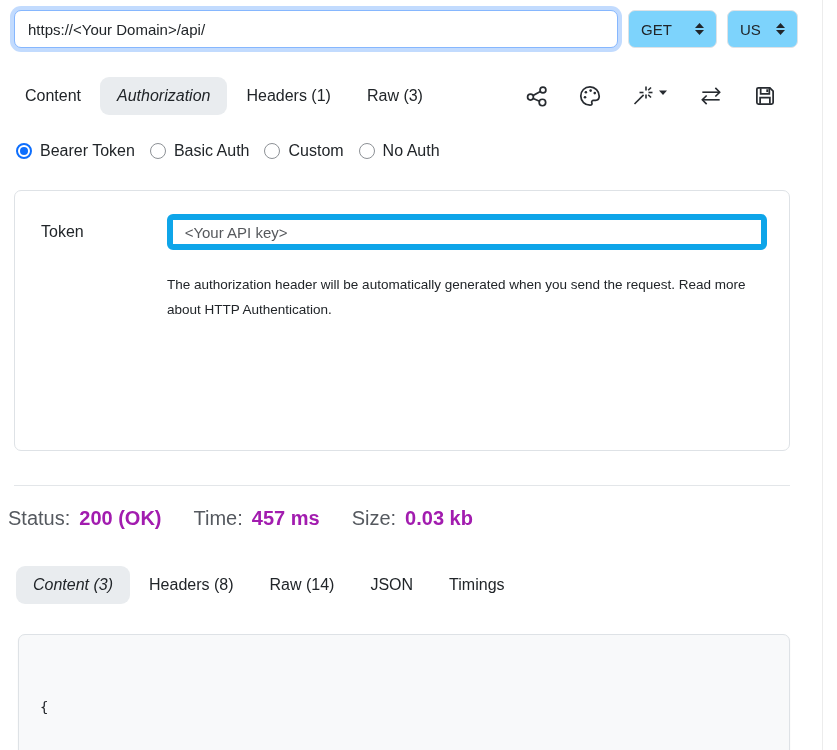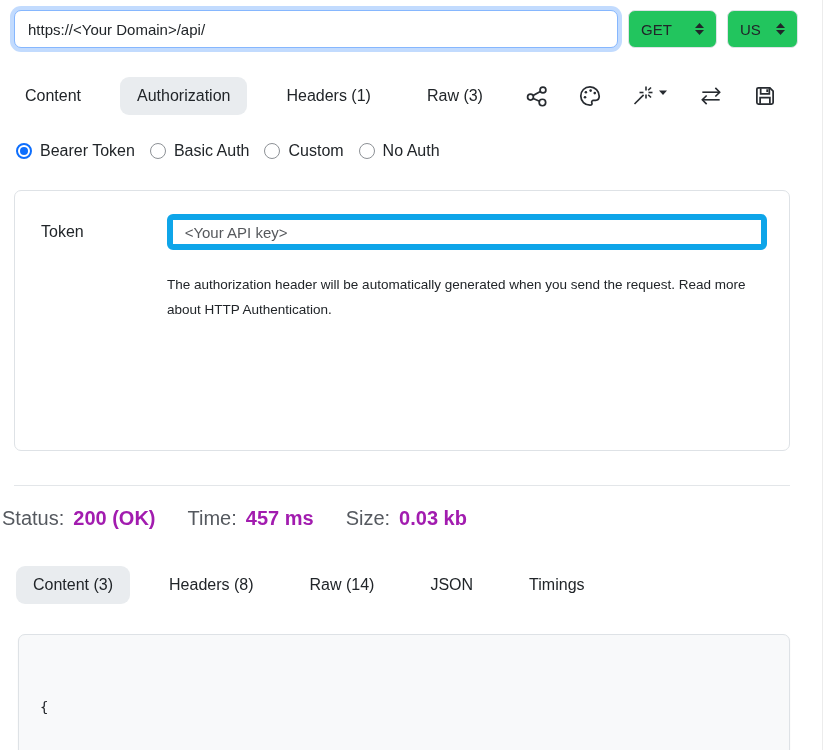--- a/index.html
+++ b/index.html
@@ -21,43 +21,43 @@
   
   .request-bar { display: flex; gap: 10px; margin: 10px 24px 0 14px; align-items: center; }
   .url-input {
     flex: 1; height: 38px;
     border: 1px solid #86b7fe; border-radius: 7px;
     box-shadow: 0 0 0 4px rgba(13,110,253,.25);
     padding: 0 13px; font-size: 15px; color: #212529;
     outline: none; font-family: "Liberation Sans", sans-serif;
   }
   .select-box {
-    height: 38px; background: #22c55e;
+    height: 38px; background: #7dd3fc;
     border: 1px solid #dee2e6; border-radius: 7px;
     display: flex; align-items: center; justify-content: space-between;
     padding: 0 12px; font-size: 15px; color: #212529; cursor: pointer;
   }
   .select-method { width: 89px; }
   .select-region { width: 71px; }
   .caret-updown { display: inline-flex; flex-direction: column; gap: 2px; margin-left: 8px; }
   .caret-updown svg { display: block; }
   .send-btn {
     width: 104px; height: 38px;
     background: #0b5ed7; color: #fff;
     border: none; border-radius: 7px;
     font-size: 15px; font-family: "Liberation Sans", sans-serif; cursor: pointer;
   }
 
   
-  .tabs-row { display: flex; align-items: center; margin: 29px 0 0 8px; gap: 20px; }
+  .tabs-row { display: flex; align-items: center; margin: 29px 0 0 8px; }
   .tab {
     padding: 10px 17px; font-size: 16px; color: #212529;
     border-radius: 9px; cursor: pointer; white-space: nowrap;
   }
-  .tab.active { background: #e9ecef; }
+  .tab.active { background: #e9ecef; font-style: italic; }
   .tab + .tab { margin-left: 2px; }
 
   .toolbar-icons { margin-left: auto; margin-right: 44px; display: flex; align-items: center; gap: 27px; }
   .tool-icon { display: inline-flex; align-items: center; cursor: pointer; color: #272b30; }
   .tool-icon svg { display: block; }
 
   
   .auth-options { display: flex; align-items: center; gap: 15px; margin: 27px 0 0 16px; font-size: 16px; }
   .auth-option { display: flex; align-items: center; gap: 8px; cursor: pointer; }
   .radio {
@@ -88,21 +88,21 @@
   .token-input::placeholder { color: #55585c; opacity: 1; }
   .auth-help {
     margin: 22px 0 0 126px; max-width: 582px;
     font-size: 13.5px; line-height: 25px; color: #212529;
   }
 
   
   .divider { margin: 34px 32px 0 14px; border: none; border-top: 1px solid #e3e6e9; }
 
   
-  .status-bar { display: flex; align-items: baseline; margin: 21px 0 0 2px; font-size: 20px; }
+  .status-bar { display: flex; align-items: baseline; margin: 21px 0 0 8px; font-size: 20px; }
   .status-label { color: #55595f; margin-right: 9px; }
   .status-value { color: #a21caf; font-weight: 700; margin-right: 32px; }
 
   
   .code-panel {
     margin: 30px 0 0 18px; width: 772px; min-height: 110px;
     background: #f8f9fa; border: 1px solid #dee2e6; border-radius: 7px;
     box-shadow: 0 1px 2px rgba(0,0,0,0.06);
     padding: 11px 0 12px 21px;
     font-family: "DejaVu Sans Mono", monospace;

